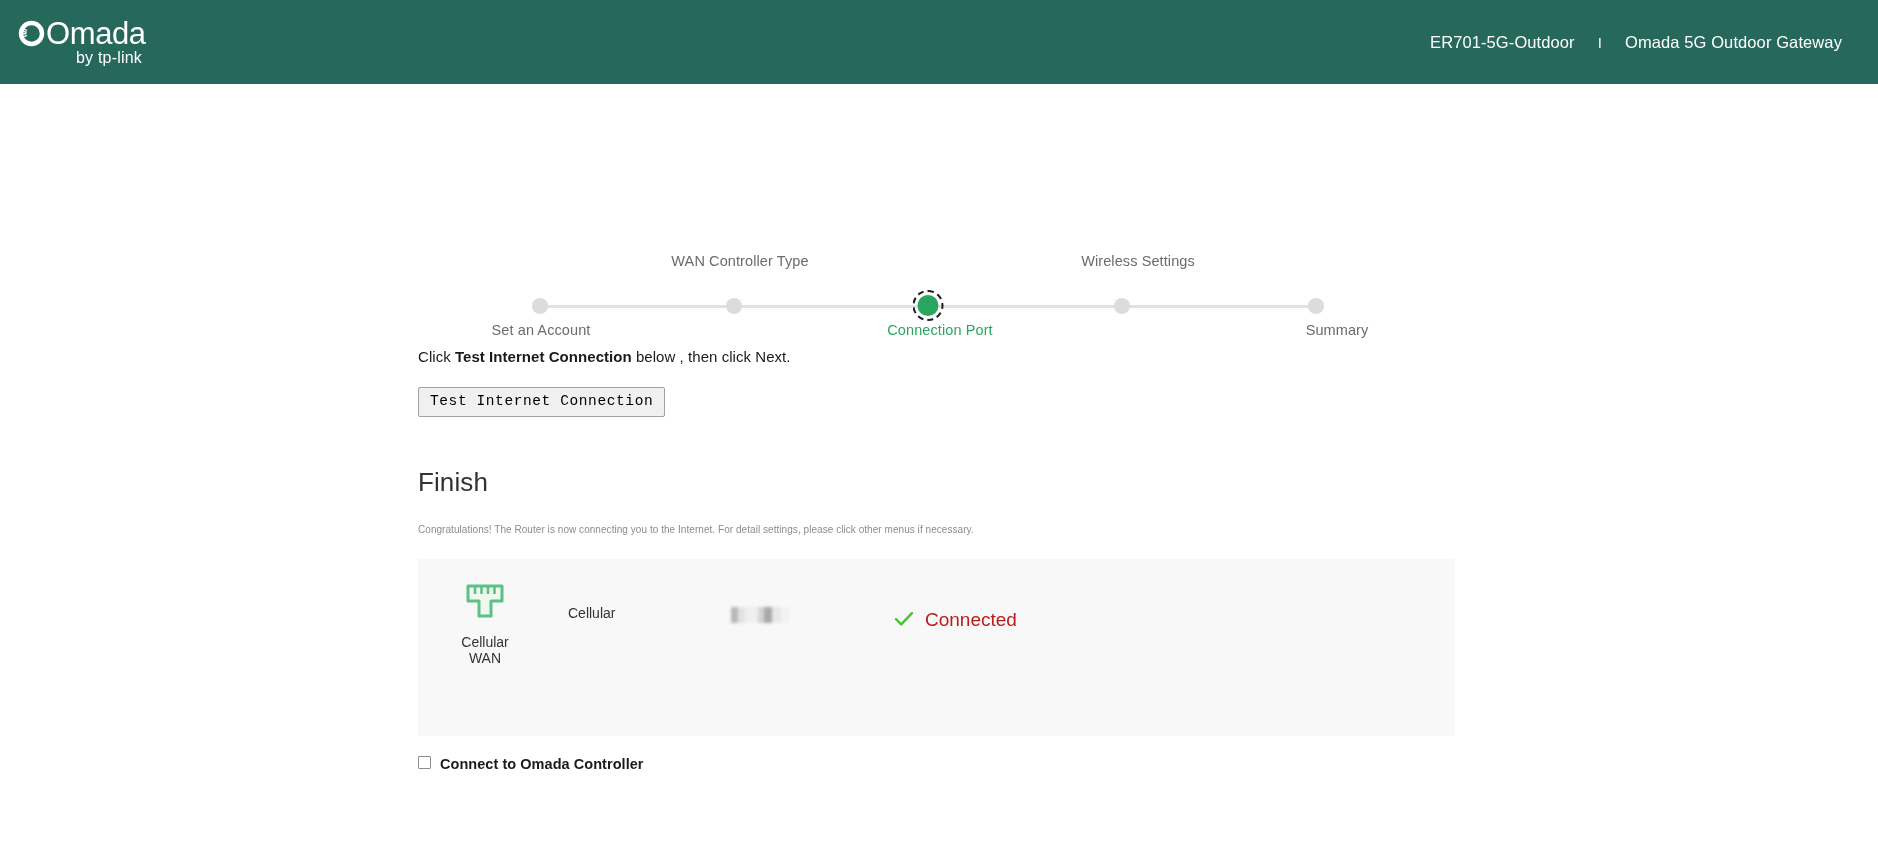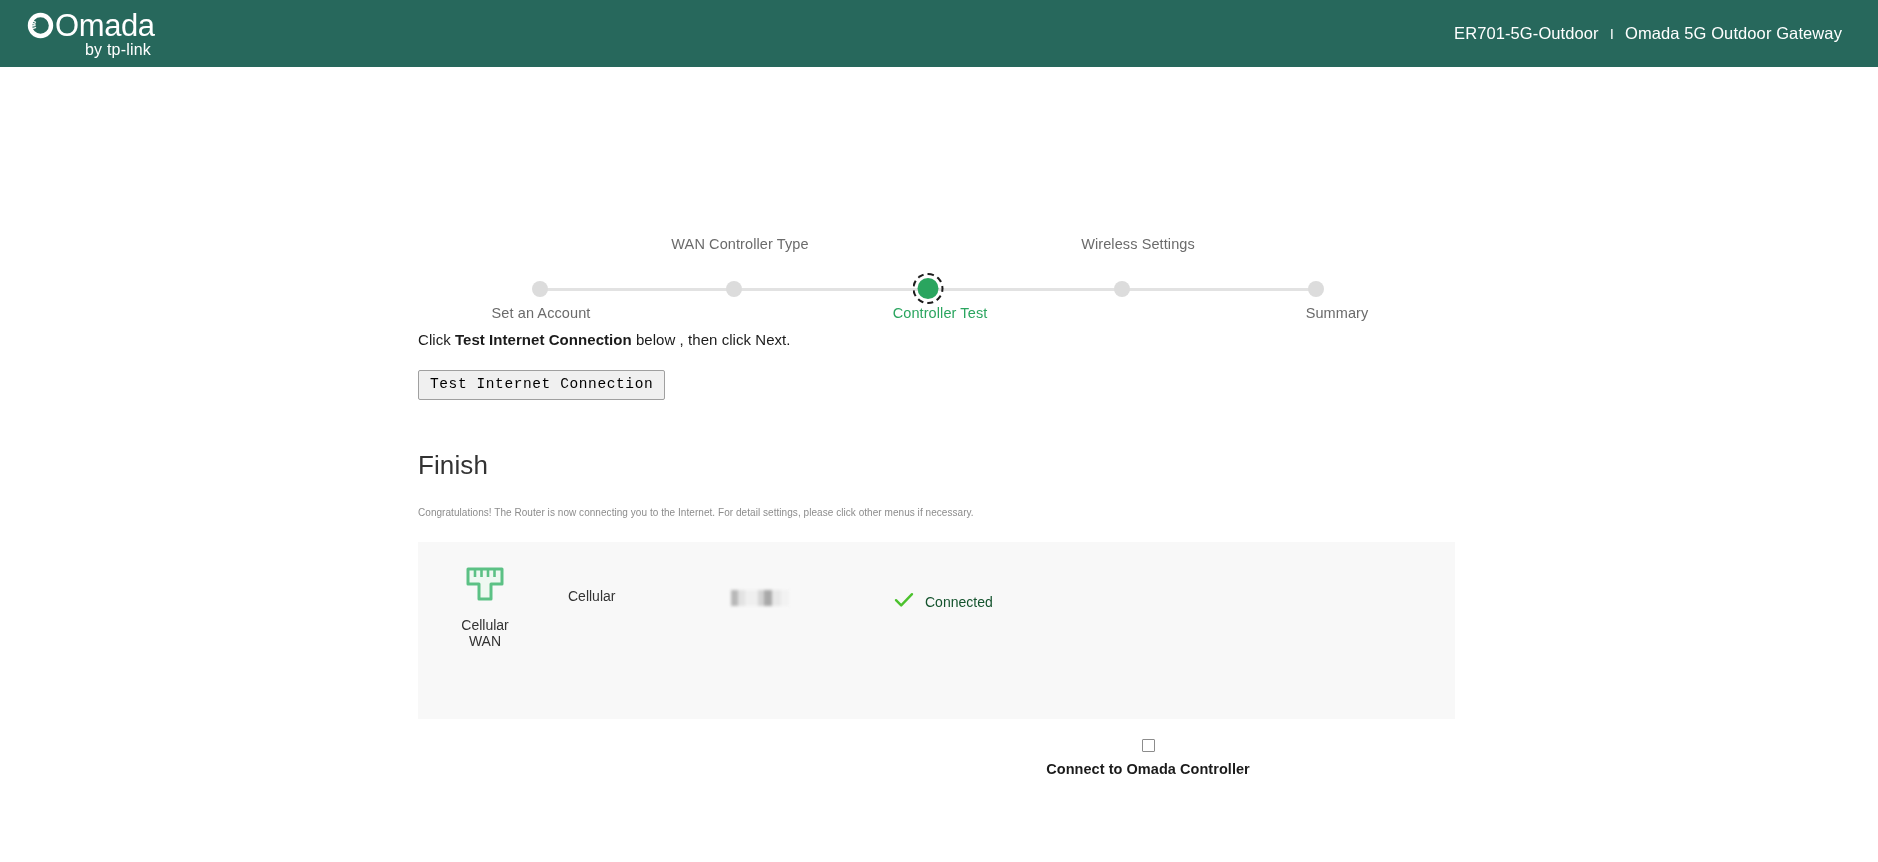--- a/index.html
+++ b/index.html
@@ -11,26 +11,26 @@
     width: 1878px;
     height: 862px;
     overflow: hidden;
     font-family: "Liberation Sans", sans-serif;
     color: #222222;
     -webkit-font-smoothing: antialiased;
   }
 
   
   .app-header {
-    height: 67px;
+    height: 84px;
     background: #27685c;
     display: flex;
     align-items: center;
     justify-content: space-between;
-    padding: 0 36px 0 25px;
+    padding: 0 36px 0 16px;
     box-sizing: border-box;
   }
   .logo-wrap {
     display: flex;
     flex-direction: column;
     align-items: flex-start;
     line-height: 1;
     padding-left: 2px;
   }
   .logo-main {
@@ -56,21 +56,21 @@
     margin-top: 1px;
     margin-left: 58px;
     font-weight: 400;
   }
   .header-right {
     color: #ffffff;
     font-size: 16.5px;
     letter-spacing: 0.1px;
     display: flex;
     align-items: center;
-    gap: 9px;
+    gap: 21px;
     white-space: nowrap;
   }
   .header-sep {
     color: #ffffff;
     font-size: 15px;
     opacity: 0.95;
     padding: 0 2px;
   }
 
   
@@ -217,29 +217,27 @@
       #e9e9e9;
     filter: blur(1.6px);
     vertical-align: middle;
   }
   .status-cell {
     display: flex;
     align-items: center;
     gap: 11px;
   }
   .check-icon { display: block; }
-  .status-text { font-size: 14px; color: #14532d; }
+  .status-text { font-size: 19px; color: #b91c1c; }
 
   
   .controller-row {
     display: flex;
-    align-items: center;
     gap: 9px;
     margin-top: 20px;
-    flex-direction: column;
   }
   .cb {
     width: 13px;
     height: 13px;
     border: 1px solid #8c8c8c;
     background: #ffffff;
     border-radius: 1px;
     box-sizing: border-box;
     cursor: pointer;
     flex: none;
@@ -280,21 +278,21 @@
   <div class="stepper-track"></div>
 
   <div class="step-dot" style="left:540px;"></div>
   <div class="step-dot" style="left:734px;"></div>
   <div class="step-dot active" style="left:928px;"></div>
   <div class="step-dot" style="left:1122px;"></div>
   <div class="step-dot" style="left:1316px;"></div>
 
   <div class="step-label below" style="left:541px;">Set an Account</div>
   <div class="step-label above" style="left:740px;">WAN Controller Type</div>
-  <div class="step-label below active" style="left:940px;">Controller Test</div>
+  <div class="step-label below active" style="left:940px;">Connection Port</div>
   <div class="step-label above" style="left:1138px;">Wireless Settings</div>
   <div class="step-label below" style="left:1337px;">Summary</div>
 </div>
 
 <div class="content">
 
   <div class="hint-line">
     <span>Click </span><b>Test Internet Connection</b><span> below , then click Next.</span>
   </div>
 

